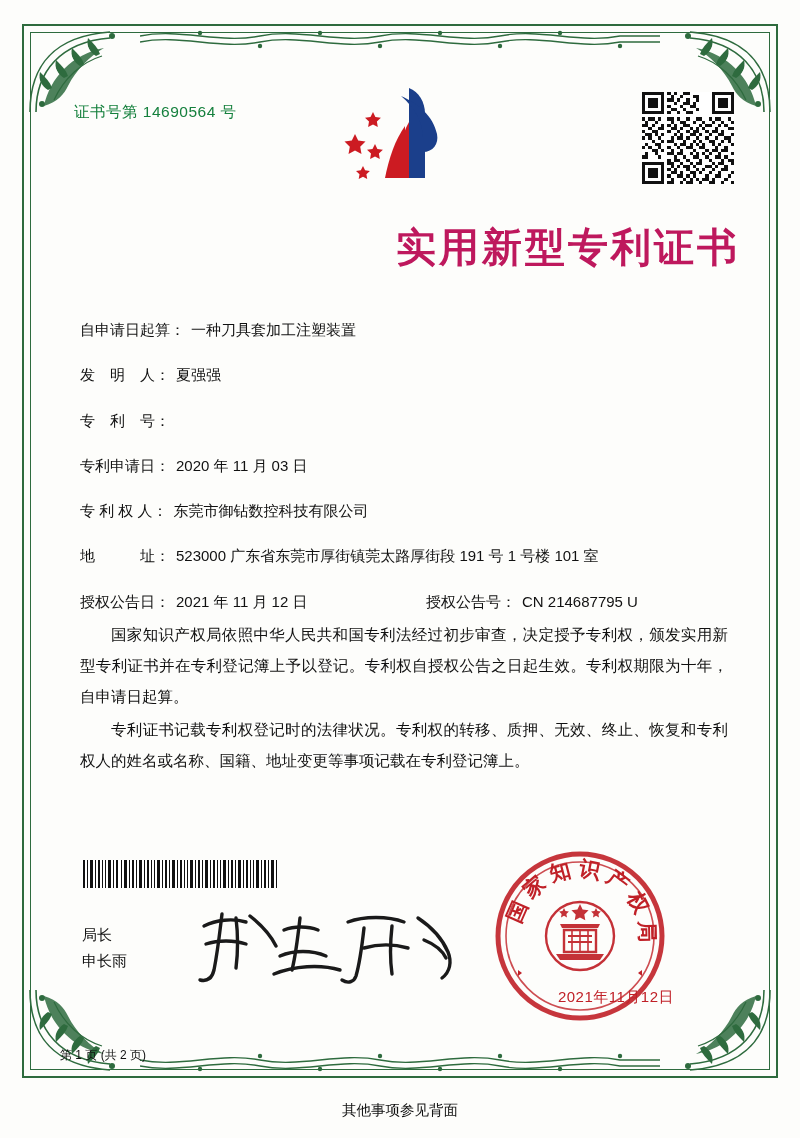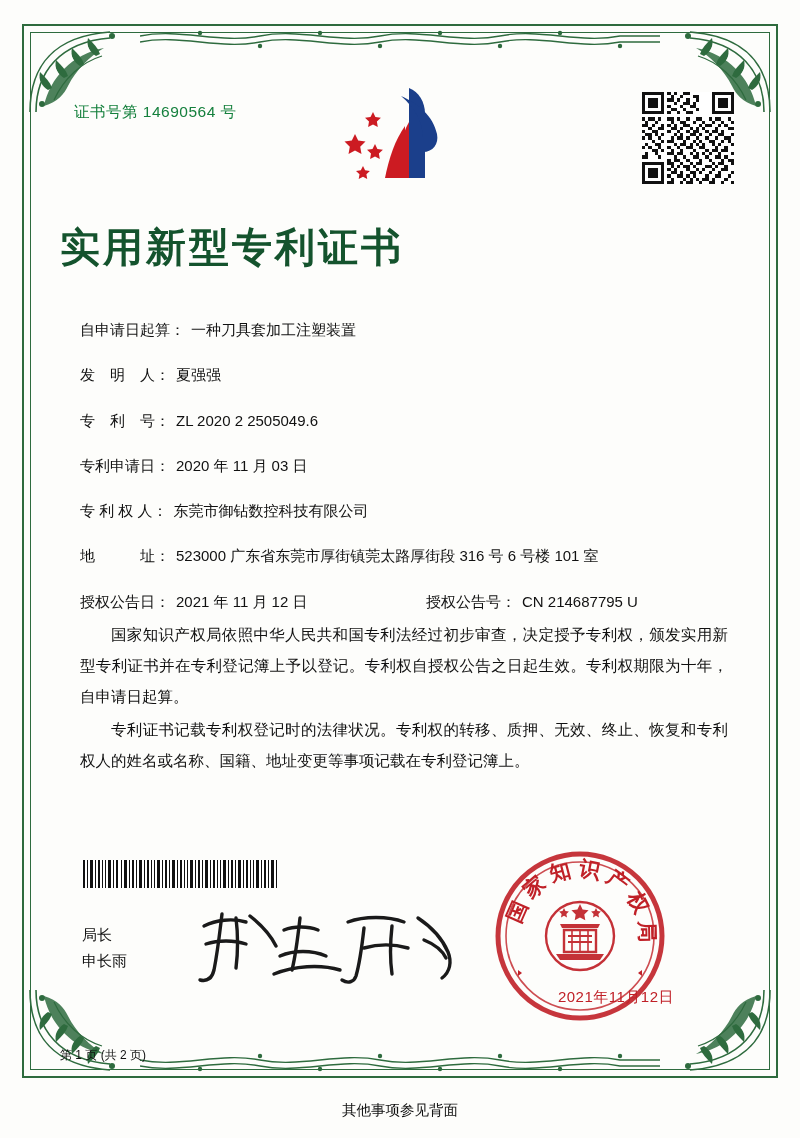--- a/index.html
+++ b/index.html
@@ -94,26 +94,26 @@
     top: 32px;
     width: 92px;
     height: 92px;
   }
 
   .title {
     position: absolute;
     left: 0;
     right: 0;
     top: 160px;
-    text-align: left;
+    text-align: right;
     font-family: "DejaVu Serif", "Liberation Serif", serif;
     font-weight: bold;
     font-size: 40px;
     letter-spacing: 3px;
-    color: #14532d;
+    color: #be185d;
   }
 
   .fields {
     position: absolute;
     left: 20px;
     right: 10px;
     top: 258px;
     font-family: "Liberation Sans", "DejaVu Sans", sans-serif;
     font-size: 15px;
     color: #111;
@@ -569,33 +569,32 @@
       <div class="field-row">
         <span class="field-label">自申请日起算：</span>
         <span class="field-value">一种刀具套加工注塑装置</span>
       </div>
       <div class="field-row">
         <span class="field-label">发　明　人：</span>
         <span class="field-value">夏强强</span>
       </div>
       <div class="field-row">
         <span class="field-label">专　利　号：</span>
-        <span class="field-value">ZL 2020 2 2505049.6</span>
       </div>
       <div class="field-row">
         <span class="field-label">专利申请日：</span>
         <span class="field-value">2020 年 11 月 03 日</span>
       </div>
       <div class="field-row">
         <span class="field-label">专 利 权 人：</span>
         <span class="field-value">东莞市御钻数控科技有限公司</span>
       </div>
       <div class="field-row">
         <span class="field-label">地　　　址：</span>
-        <span class="field-value">523000 广东省东莞市厚街镇莞太路厚街段 316 号 6 号楼 101 室</span>
+        <span class="field-value">523000 广东省东莞市厚街镇莞太路厚街段 191 号 1 号楼 101 室</span>
       </div>
       <div class="field-row two-col">
         <span class="col-left">
           <span class="field-label">授权公告日：</span>
           <span class="field-value">2021 年 11 月 12 日</span>
         </span>
         <span class="col-right">
           <span class="field-label">授权公告号：</span>
           <span class="field-value">CN 214687795 U</span>
         </span>

